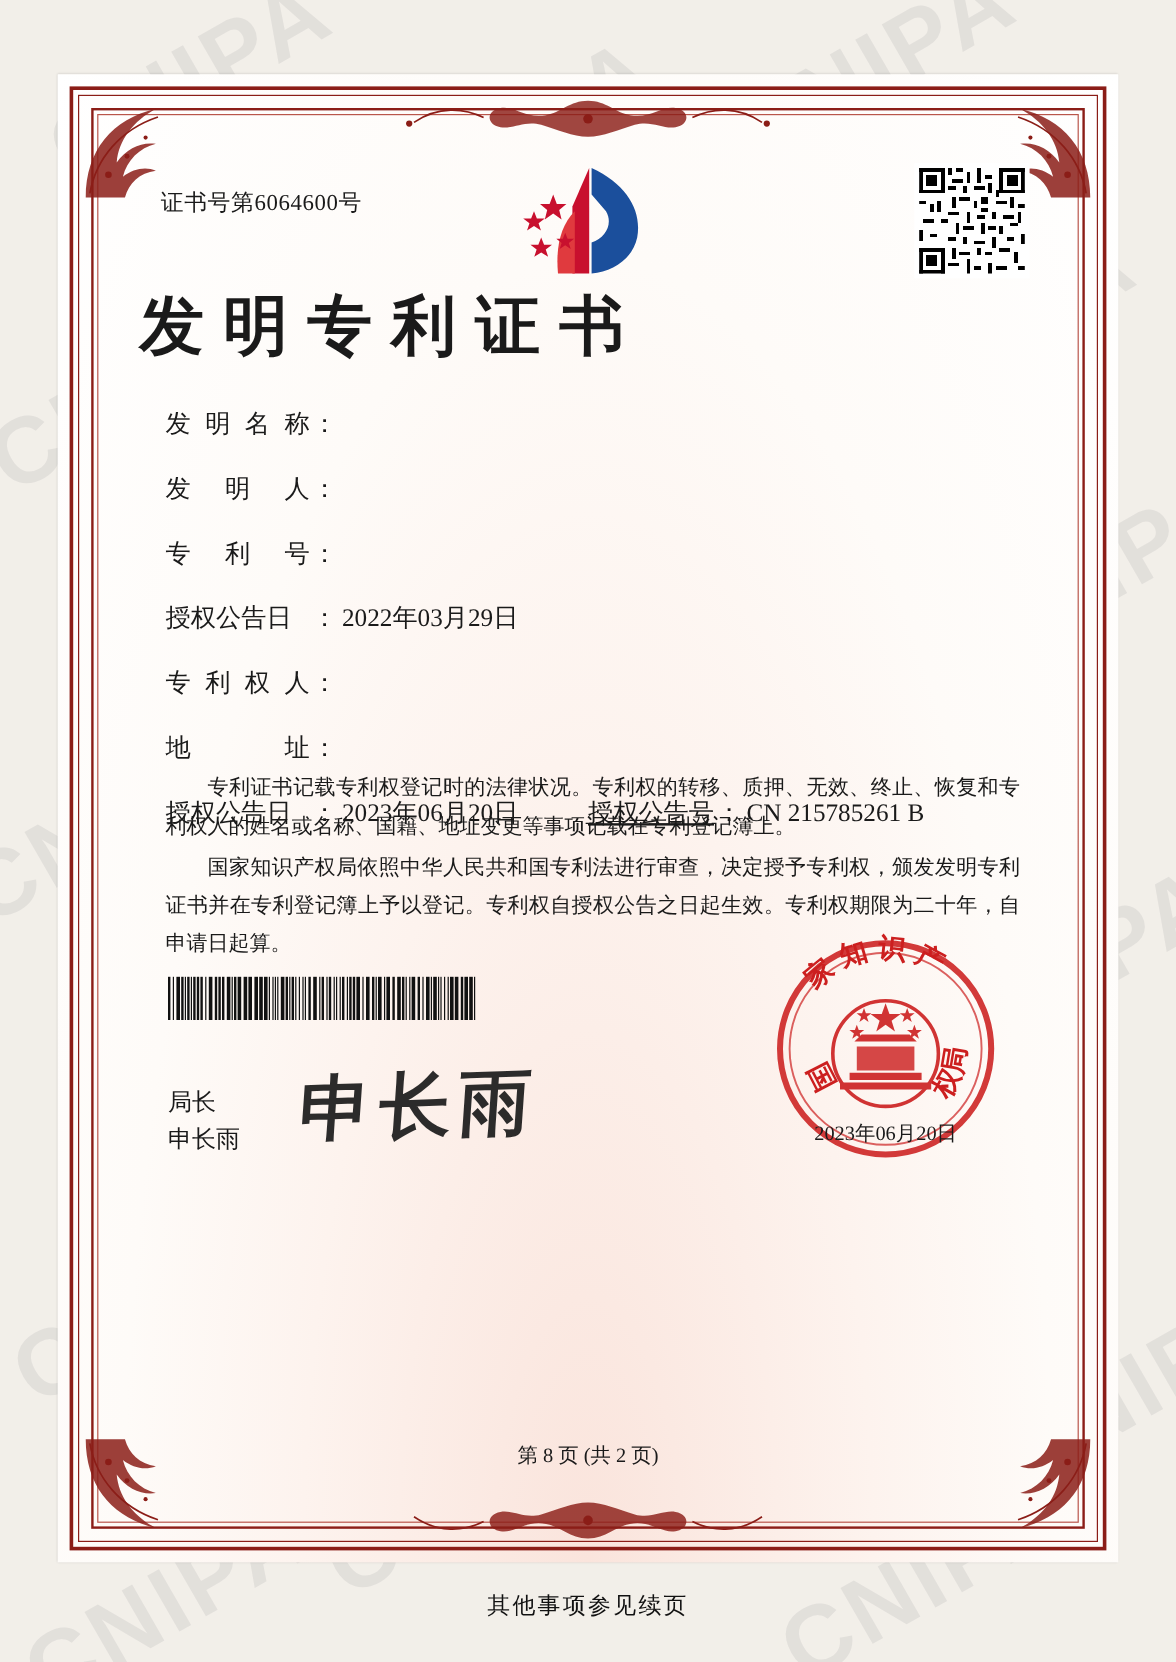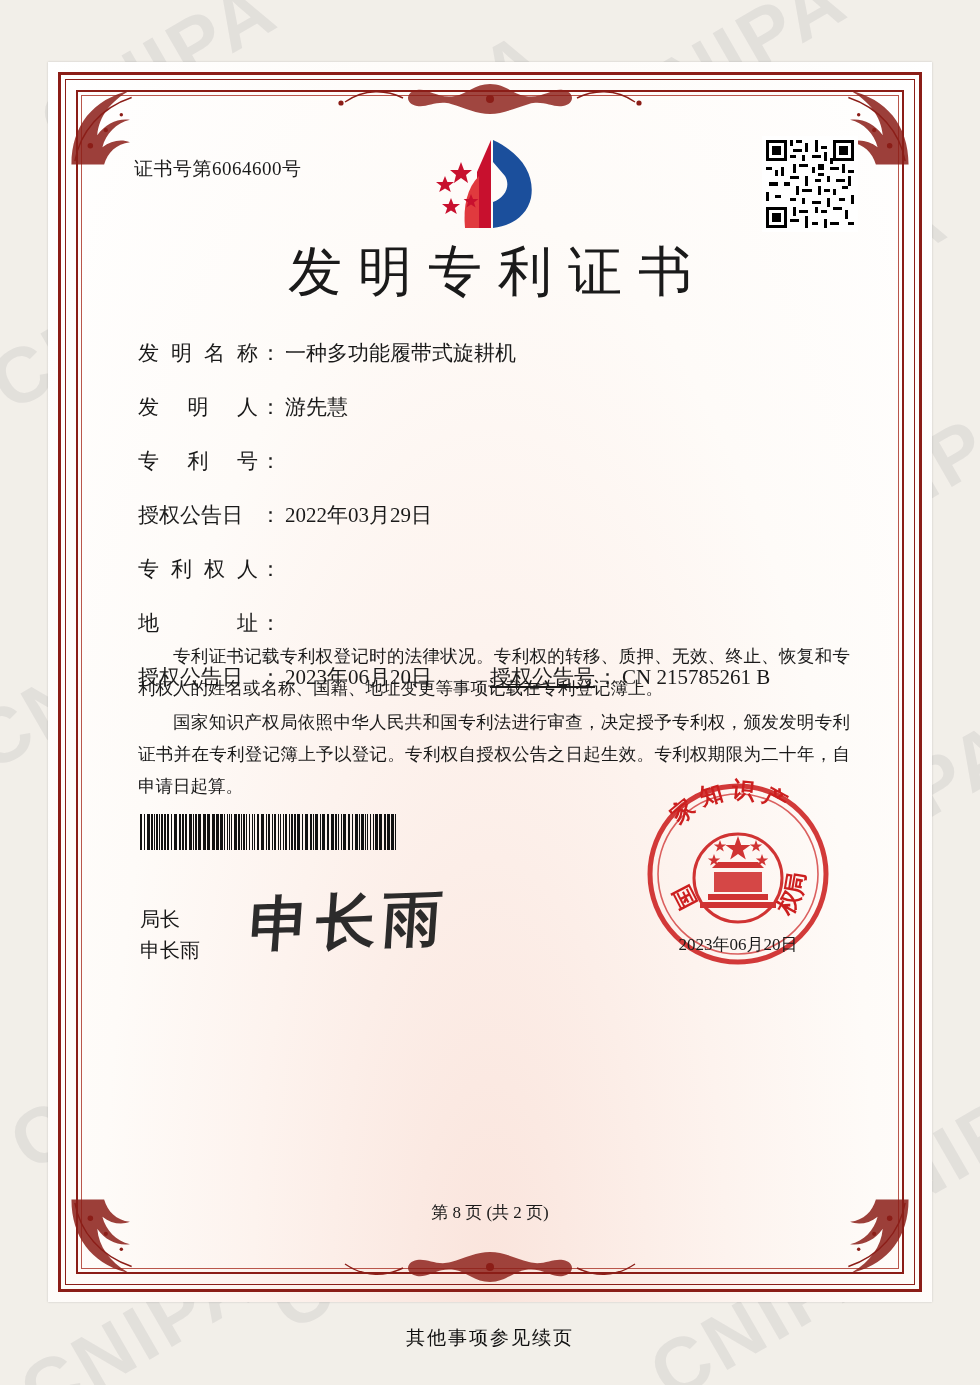--- a/index.html
+++ b/index.html
@@ -85,23 +85,23 @@
   .logo svg{width:100%;height:100%;display:block;}
 
   .qr{
     position:absolute;right:22px;top:22px;
     width:96px;height:96px;background:#fff;padding:4px;box-sizing:border-box;
   }
   .qr svg{width:100%;height:100%;display:block;}
 
   .title{
     position:absolute;left:0;right:0;top:122px;
-    text-align:center;
+    text-align:left;
     font-size:54px;
-    font-weight:400;
+    font-weight:700;
     letter-spacing:16px;
     text-indent:16px;
     font-family:"Liberation Serif","DejaVu Serif",serif;
   }
 
   .fields{
     position:absolute;left:38px;right:30px;top:225px;
     font-size:21px;
   }
   .row{display:flex;align-items:baseline;margin-bottom:26px;}
@@ -359,31 +359,29 @@
     <div class="fields">
 
       <div class="row">
         <span class="lbl">
           <span>发</span>
             <span>明</span>
             <span>名</span>
             <span>称</span>
         </span>
         <span class="colon">：</span>
-        <span class="val">一种多功能履带式旋耕机</span>
       </div>
 
       <div class="row">
         <span class="lbl">
           <span>发</span>
             <span>明</span>
             <span>人</span>
         </span>
         <span class="colon">：</span>
-        <span class="val">游先慧</span>
       </div>
 
       <div class="row">
         <span class="lbl">
           <span>专</span>
             <span>利</span>
             <span>号</span>
         </span>
         <span class="colon">：</span>
       </div>

